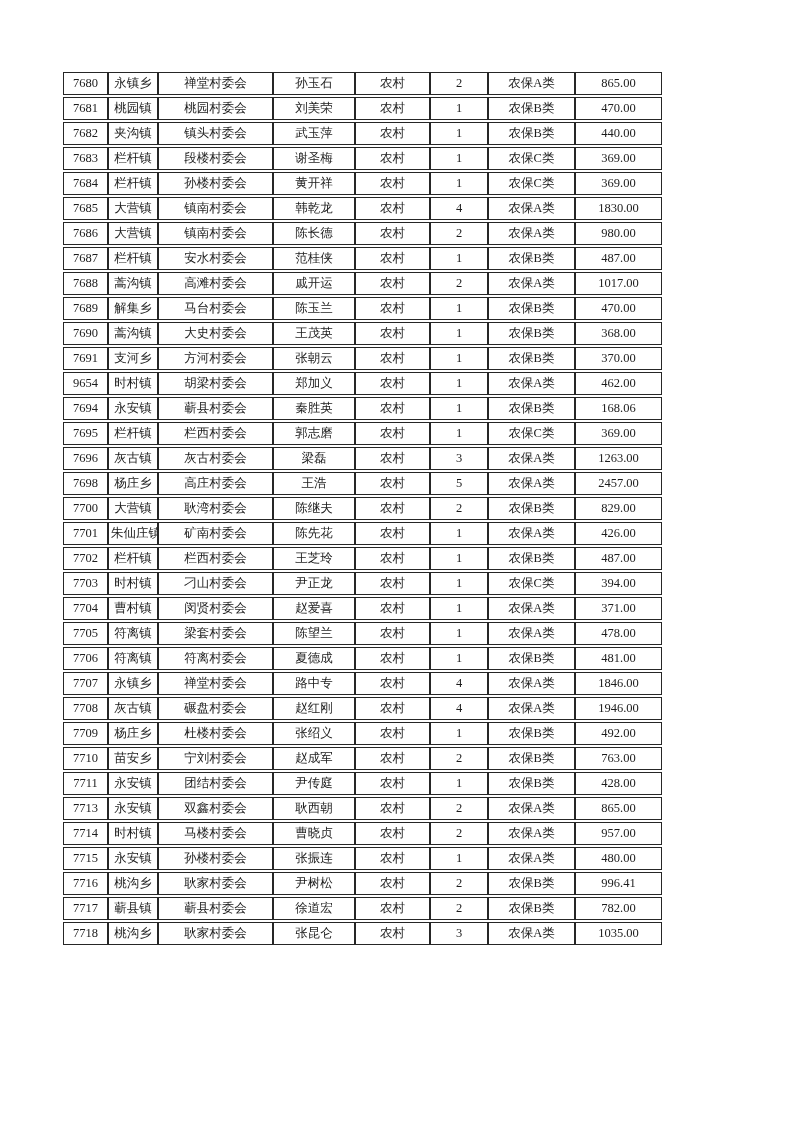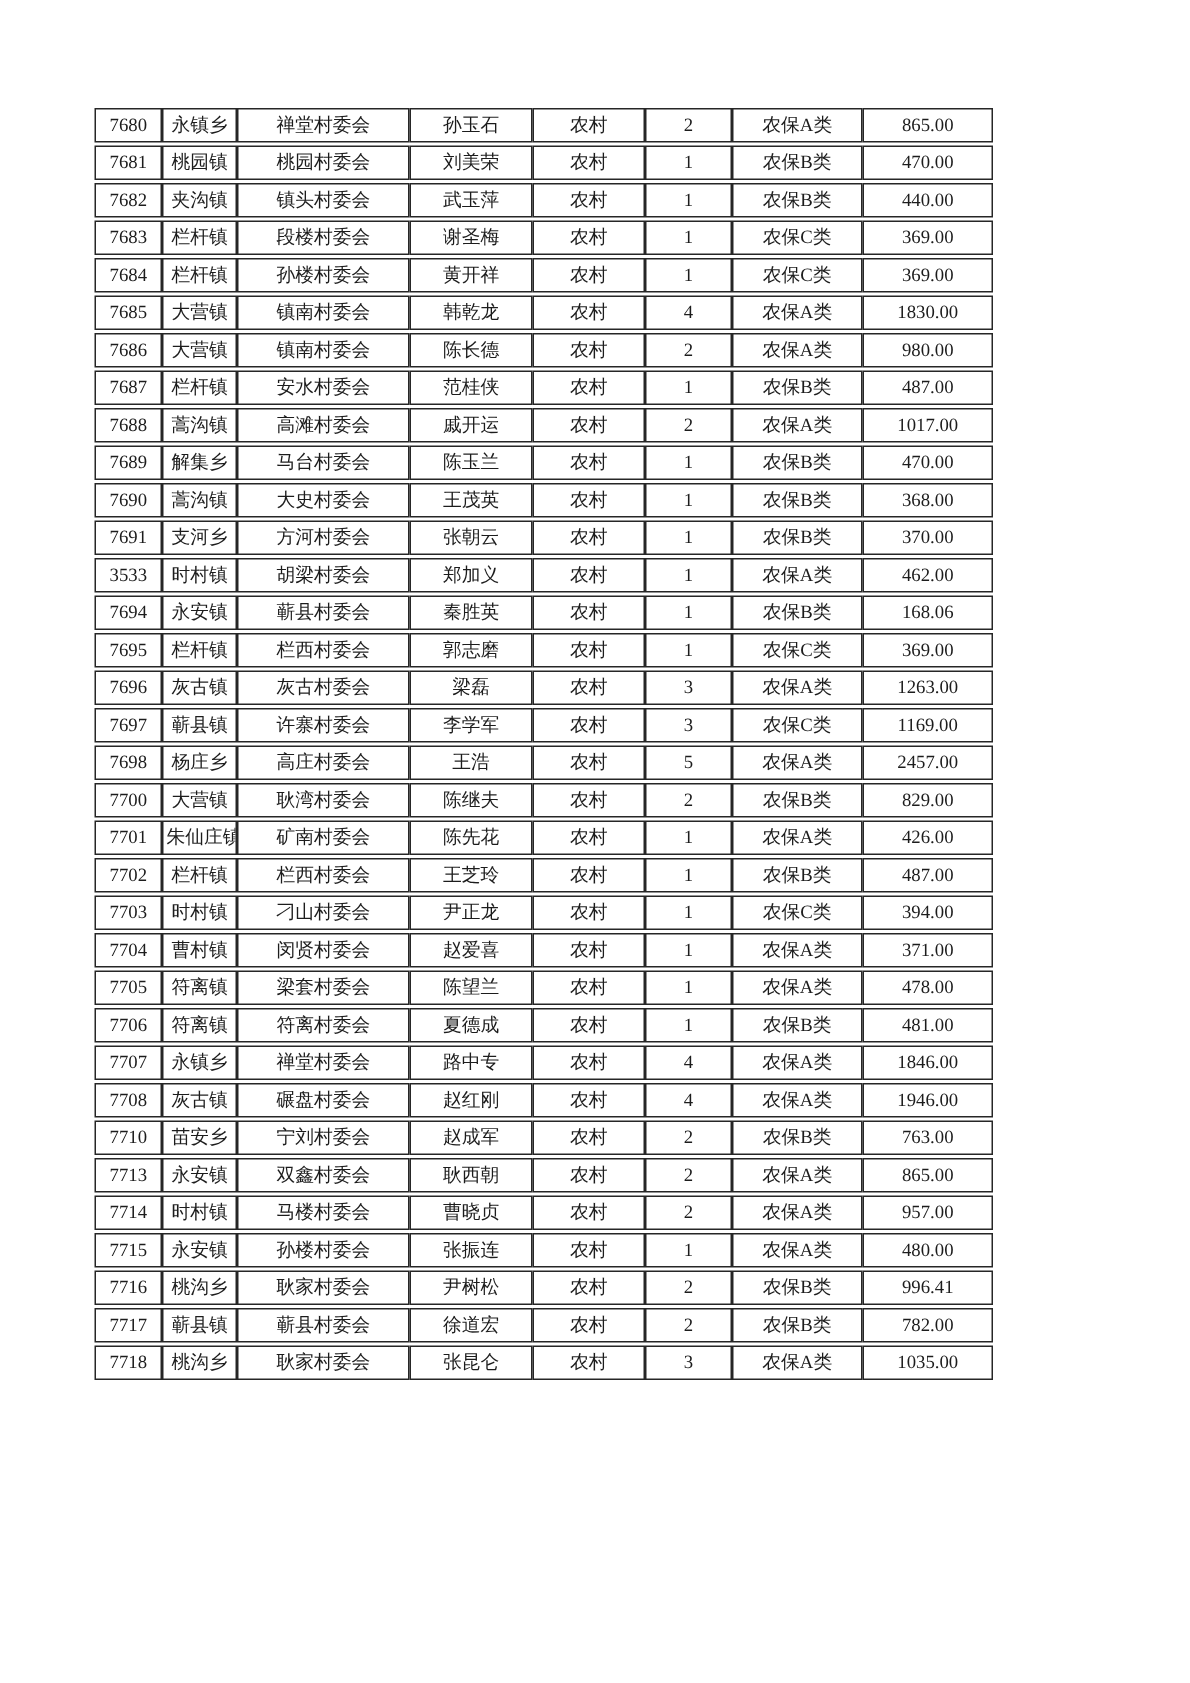--- a/index.html
+++ b/index.html
@@ -176,21 +176,21 @@
           <td>7691</td>
           <td>支河乡</td>
           <td>方河村委会</td>
           <td>张朝云</td>
           <td>农村</td>
           <td>1</td>
           <td>农保B类</td>
           <td>370.00</td>
         </tr>
         <tr>
-          <td>3533</td>
+          <td>9654</td>
           <td>时村镇</td>
           <td>胡梁村委会</td>
           <td>郑加义</td>
           <td>农村</td>
           <td>1</td>
           <td>农保A类</td>
           <td>462.00</td>
         </tr>
         <tr>
           <td>7694</td>
@@ -216,30 +216,20 @@
           <td>7696</td>
           <td>灰古镇</td>
           <td>灰古村委会</td>
           <td>梁磊</td>
           <td>农村</td>
           <td>3</td>
           <td>农保A类</td>
           <td>1263.00</td>
         </tr>
         <tr>
-          <td>7697</td>
-          <td>蕲县镇</td>
-          <td>许寨村委会</td>
-          <td>李学军</td>
-          <td>农村</td>
-          <td>3</td>
-          <td>农保C类</td>
-          <td>1169.00</td>
-        </tr>
-        <tr>
           <td>7698</td>
           <td>杨庄乡</td>
           <td>高庄村委会</td>
           <td>王浩</td>
           <td>农村</td>
           <td>5</td>
           <td>农保A类</td>
           <td>2457.00</td>
         </tr>
         <tr>
@@ -326,28 +316,48 @@
           <td>7708</td>
           <td>灰古镇</td>
           <td>碾盘村委会</td>
           <td>赵红刚</td>
           <td>农村</td>
           <td>4</td>
           <td>农保A类</td>
           <td>1946.00</td>
         </tr>
         <tr>
+          <td>7709</td>
+          <td>杨庄乡</td>
+          <td>杜楼村委会</td>
+          <td>张绍义</td>
+          <td>农村</td>
+          <td>1</td>
+          <td>农保B类</td>
+          <td>492.00</td>
+        </tr>
+        <tr>
           <td>7710</td>
           <td>苗安乡</td>
           <td>宁刘村委会</td>
           <td>赵成军</td>
           <td>农村</td>
           <td>2</td>
           <td>农保B类</td>
           <td>763.00</td>
+        </tr>
+        <tr>
+          <td>7711</td>
+          <td>永安镇</td>
+          <td>团结村委会</td>
+          <td>尹传庭</td>
+          <td>农村</td>
+          <td>1</td>
+          <td>农保B类</td>
+          <td>428.00</td>
         </tr>
         <tr>
           <td>7713</td>
           <td>永安镇</td>
           <td>双鑫村委会</td>
           <td>耿西朝</td>
           <td>农村</td>
           <td>2</td>
           <td>农保A类</td>
           <td>865.00</td>

